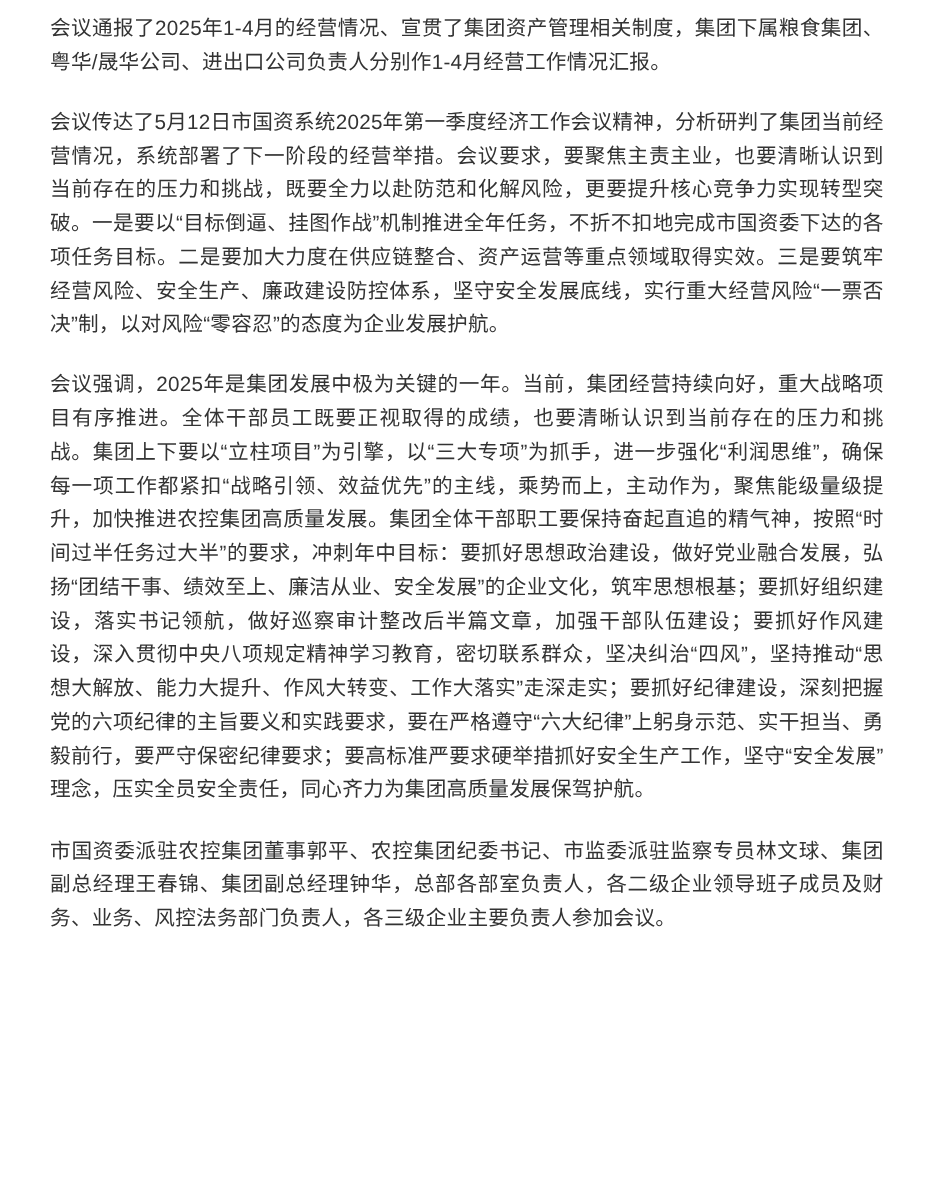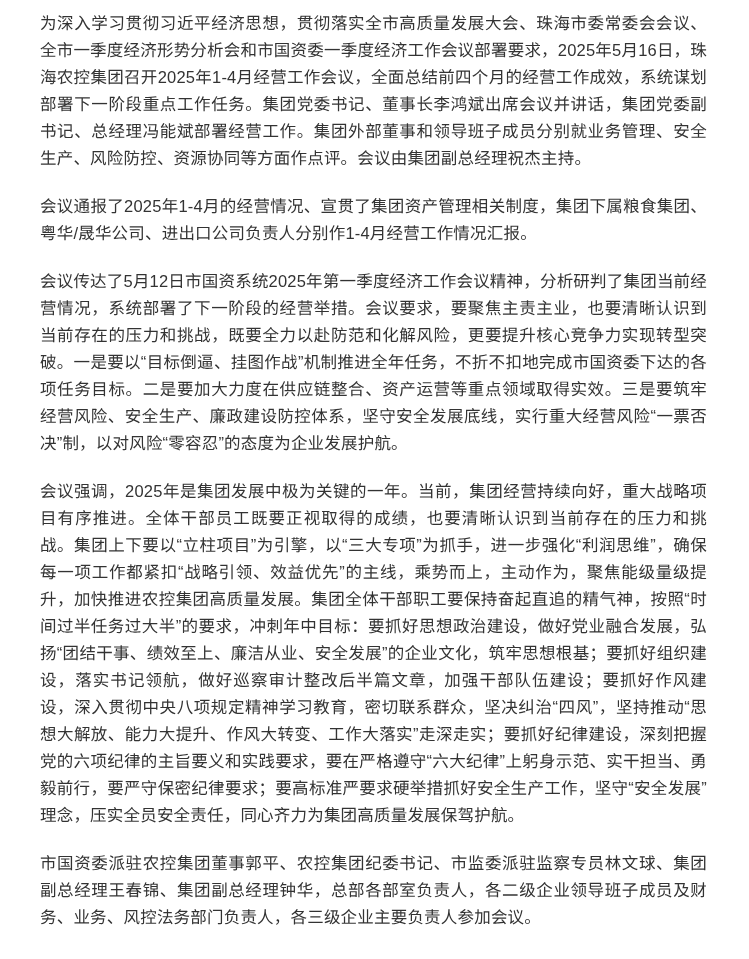--- a/index.html
+++ b/index.html
@@ -29,19 +29,18 @@
   .article p:last-child {
     margin-bottom: 0;
     font-family: Liberation Serif, serif;
   }
 </style>
 </head>
 <body>
 
 <div class="page">
   <div class="article">
-    <p>为深入学习贯彻习近平经济思想，贯彻落实全市高质量发展大会、珠海市委常委会会议、全市一季度经济形势分析会和市国资委一季度经济工作会议部署要求，2025年5月16日，珠海农控集团召开2025年1-4月经营工作会议，全面总结前四个月的经营工作成效，系统谋划部署下一阶段重点工作任务。集团党委书记、董事长李鸿斌出席会议并讲话，集团党委副书记、总经理冯能斌部署经营工作。集团外部董事和领导班子成员分别就业务管理、安全生产、风险防控、资源协同等方面作点评。会议由集团副总经理祝杰主持。</p>
     <p>会议通报了2025年1-4月的经营情况、宣贯了集团资产管理相关制度，集团下属粮食集团、粤华/晟华公司、进出口公司负责人分别作1-4月经营工作情况汇报。</p>
     <p>会议传达了5月12日市国资系统2025年第一季度经济工作会议精神，分析研判了集团当前经营情况，系统部署了下一阶段的经营举措。会议要求，要聚焦主责主业，也要清晰认识到当前存在的压力和挑战，既要全力以赴防范和化解风险，更要提升核心竞争力实现转型突破。一是要以“目标倒逼、挂图作战”机制推进全年任务，不折不扣地完成市国资委下达的各项任务目标。二是要加大力度在供应链整合、资产运营等重点领域取得实效。三是要筑牢经营风险、安全生产、廉政建设防控体系，坚守安全发展底线，实行重大经营风险“一票否决”制，以对风险“零容忍”的态度为企业发展护航。</p>
     <p>会议强调，2025年是集团发展中极为关键的一年。当前，集团经营持续向好，重大战略项目有序推进。全体干部员工既要正视取得的成绩，也要清晰认识到当前存在的压力和挑战。集团上下要以“立柱项目”为引擎，以“三大专项”为抓手，进一步强化“利润思维”，确保每一项工作都紧扣“战略引领、效益优先”的主线，乘势而上，主动作为，聚焦能级量级提升，加快推进农控集团高质量发展。集团全体干部职工要保持奋起直追的精气神，按照“时间过半任务过大半”的要求，冲刺年中目标：要抓好思想政治建设，做好党业融合发展，弘扬“团结干事、绩效至上、廉洁从业、安全发展”的企业文化，筑牢思想根基；要抓好组织建设，落实书记领航，做好巡察审计整改后半篇文章，加强干部队伍建设；要抓好作风建设，深入贯彻中央八项规定精神学习教育，密切联系群众，坚决纠治“四风”，坚持推动“思想大解放、能力大提升、作风大转变、工作大落实”走深走实；要抓好纪律建设，深刻把握党的六项纪律的主旨要义和实践要求，要在严格遵守“六大纪律”上躬身示范、实干担当、勇毅前行，要严守保密纪律要求；要高标准严要求硬举措抓好安全生产工作，坚守“安全发展”理念，压实全员安全责任，同心齐力为集团高质量发展保驾护航。</p>
     <p>市国资委派驻农控集团董事郭平、农控集团纪委书记、市监委派驻监察专员林文球、集团副总经理王春锦、集团副总经理钟华，总部各部室负责人，各二级企业领导班子成员及财务、业务、风控法务部门负责人，各三级企业主要负责人参加会议。</p>
   </div>
 </div>
 
 </body></html>

